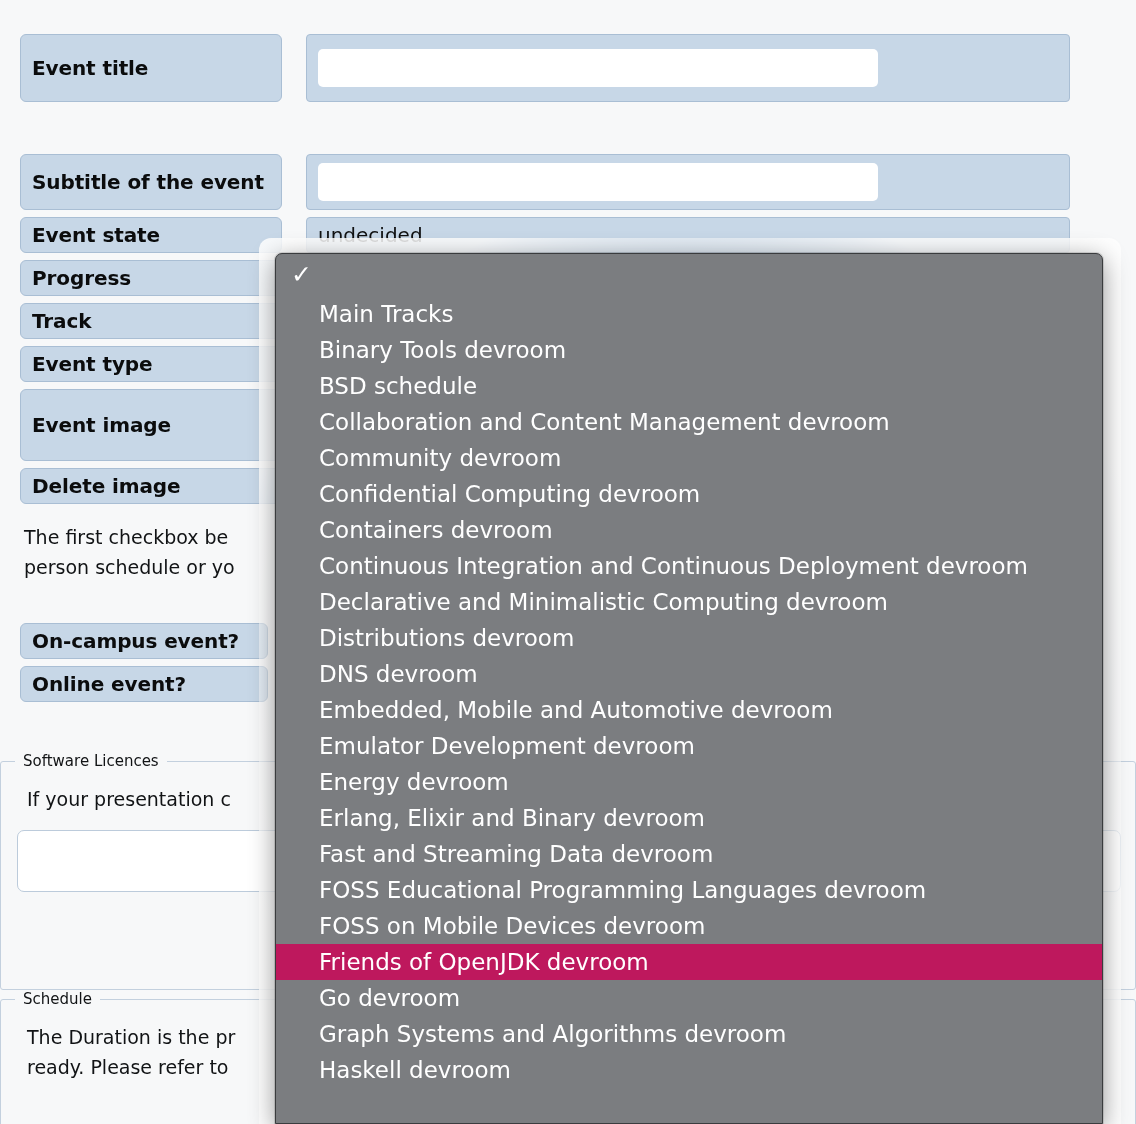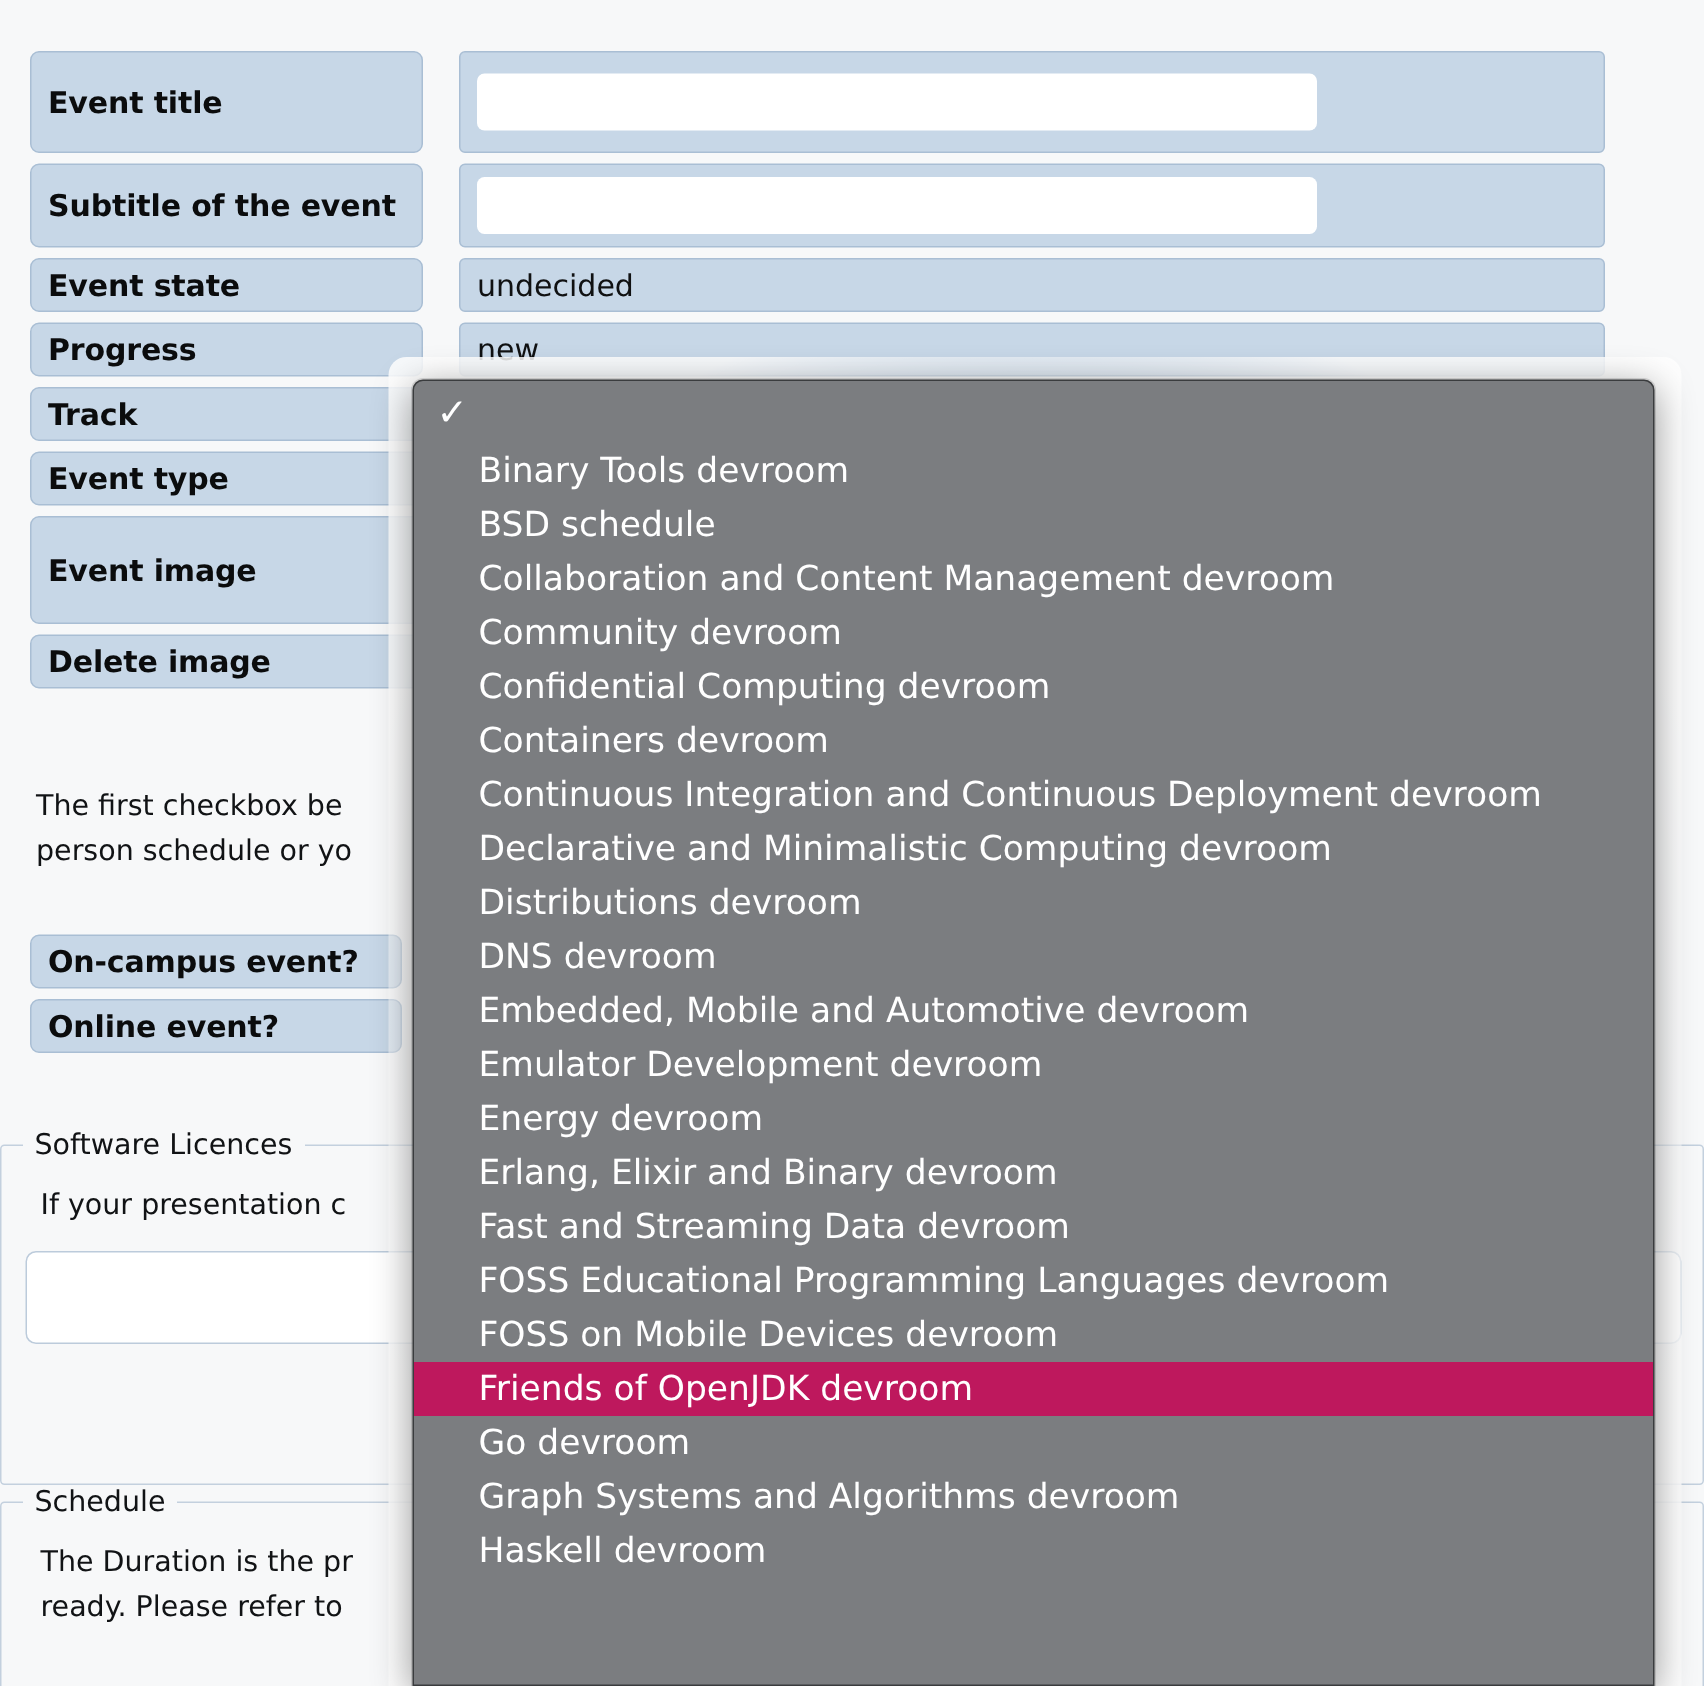--- a/index.html
+++ b/index.html
@@ -72,21 +72,21 @@
   .textinput {
     background: #ffffff;
     border: none;
     border-radius: 5px;
     height: 38px;
     width: 560px;
     display: block;
   }
 
   .h-tall { height: 68px; }
-  .h-mid  { height: 56px; }
+  .h-mid  { height: 56px; margin-top: 45px; }
   .h-std  { height: 36px; }
   .h-img  { height: 72px; }
 
   
   .helptext {
     position: absolute;
     font-size: 19px;
     color: #111315;
     line-height: 30px;
     white-space: pre;
@@ -108,21 +108,21 @@
   fieldset.box {
     position: absolute;
     border: 1px solid #c3d0de;
     border-radius: 3px;
     margin: 0;
     padding: 0;
     box-sizing: border-box;
     background: transparent;
   }
   fieldset.box > legend {
-    font-size: 19px;
+    font-size: 15px;
     color: #111315;
     padding: 0 8px;
     margin-left: 14px;
   }
 
   #fs-licences {
     left: 0px;
     top: 752px;
     width: 1136px;
     height: 238px;
@@ -282,20 +282,21 @@
 ready. Please refer to                                                                 uic</div>
     </fieldset>
   </div>
 
   <div class="popup-glow"></div>
 
   <div id="dropdown">
       <div class="opt blank">
         <span class="tick">✓</span>
       </div>
+      <div class="opt">Main Tracks</div>
       <div class="opt">Binary Tools devroom</div>
       <div class="opt">BSD schedule</div>
       <div class="opt">Collaboration and Content Management devroom</div>
       <div class="opt">Community devroom</div>
       <div class="opt">Confidential Computing devroom</div>
       <div class="opt">Containers devroom</div>
       <div class="opt">Continuous Integration and Continuous Deployment devroom</div>
       <div class="opt">Declarative and Minimalistic Computing devroom</div>
       <div class="opt">Distributions devroom</div>
       <div class="opt">DNS devroom</div>

